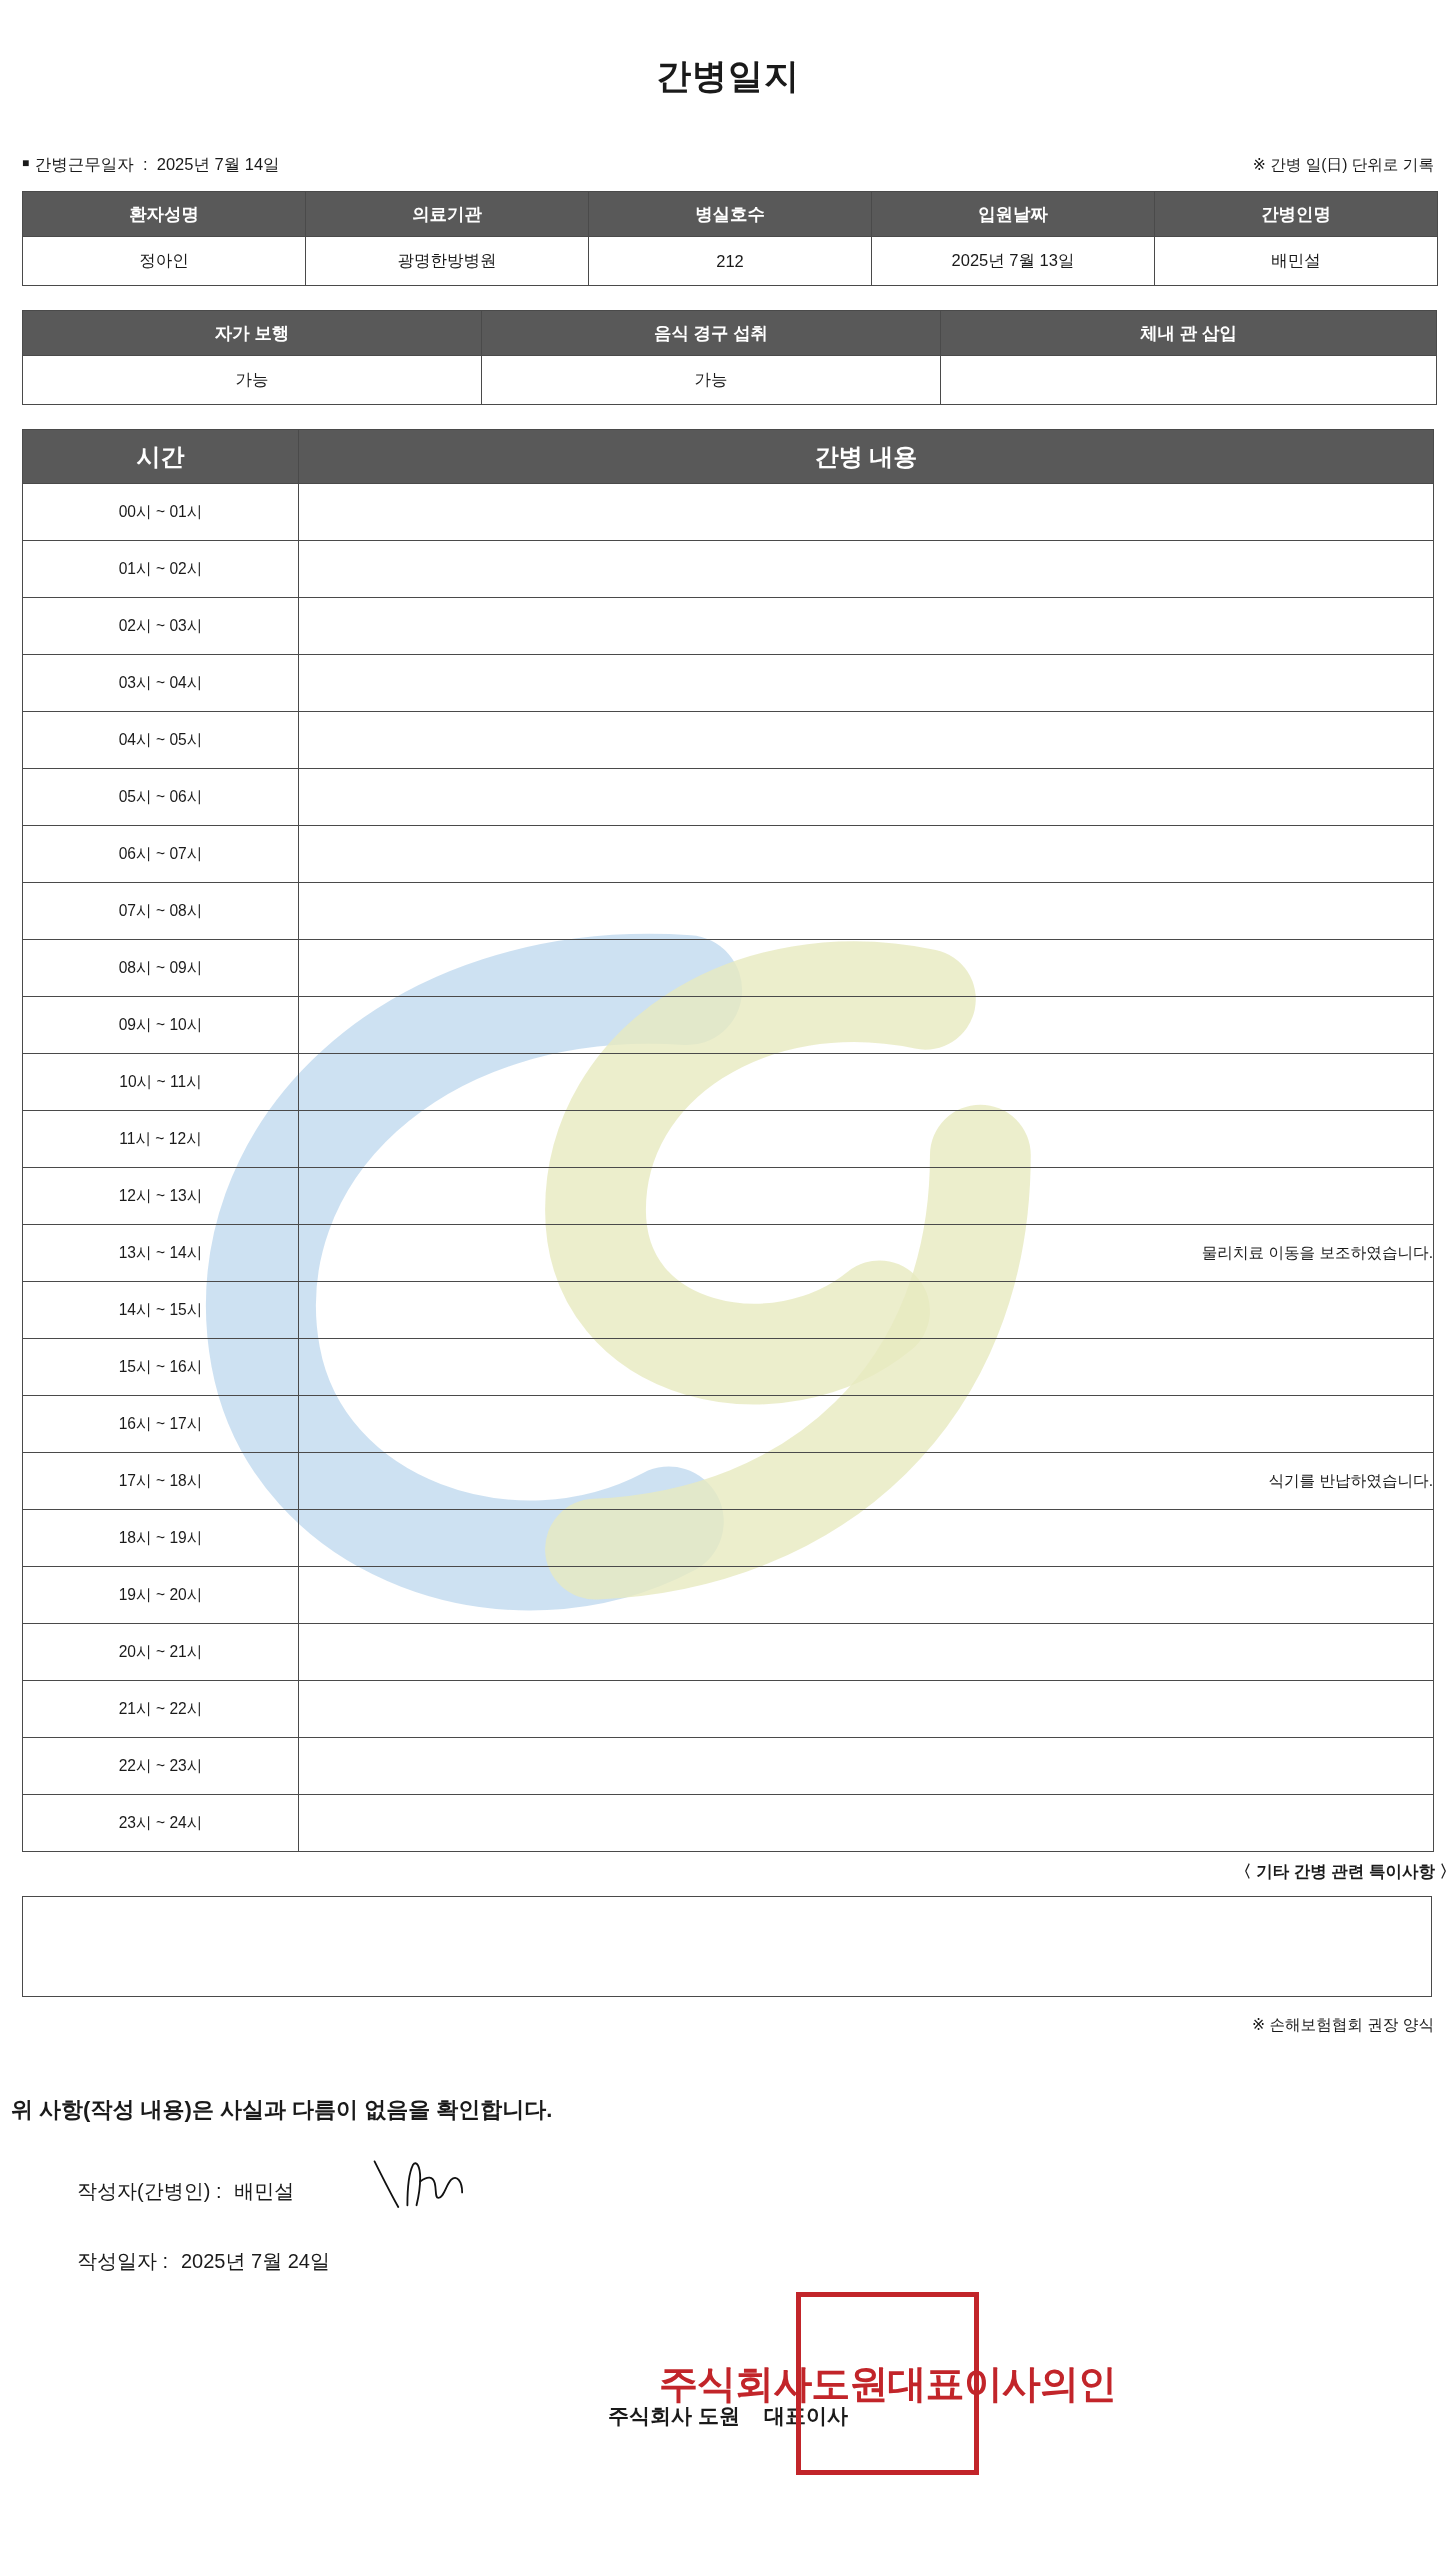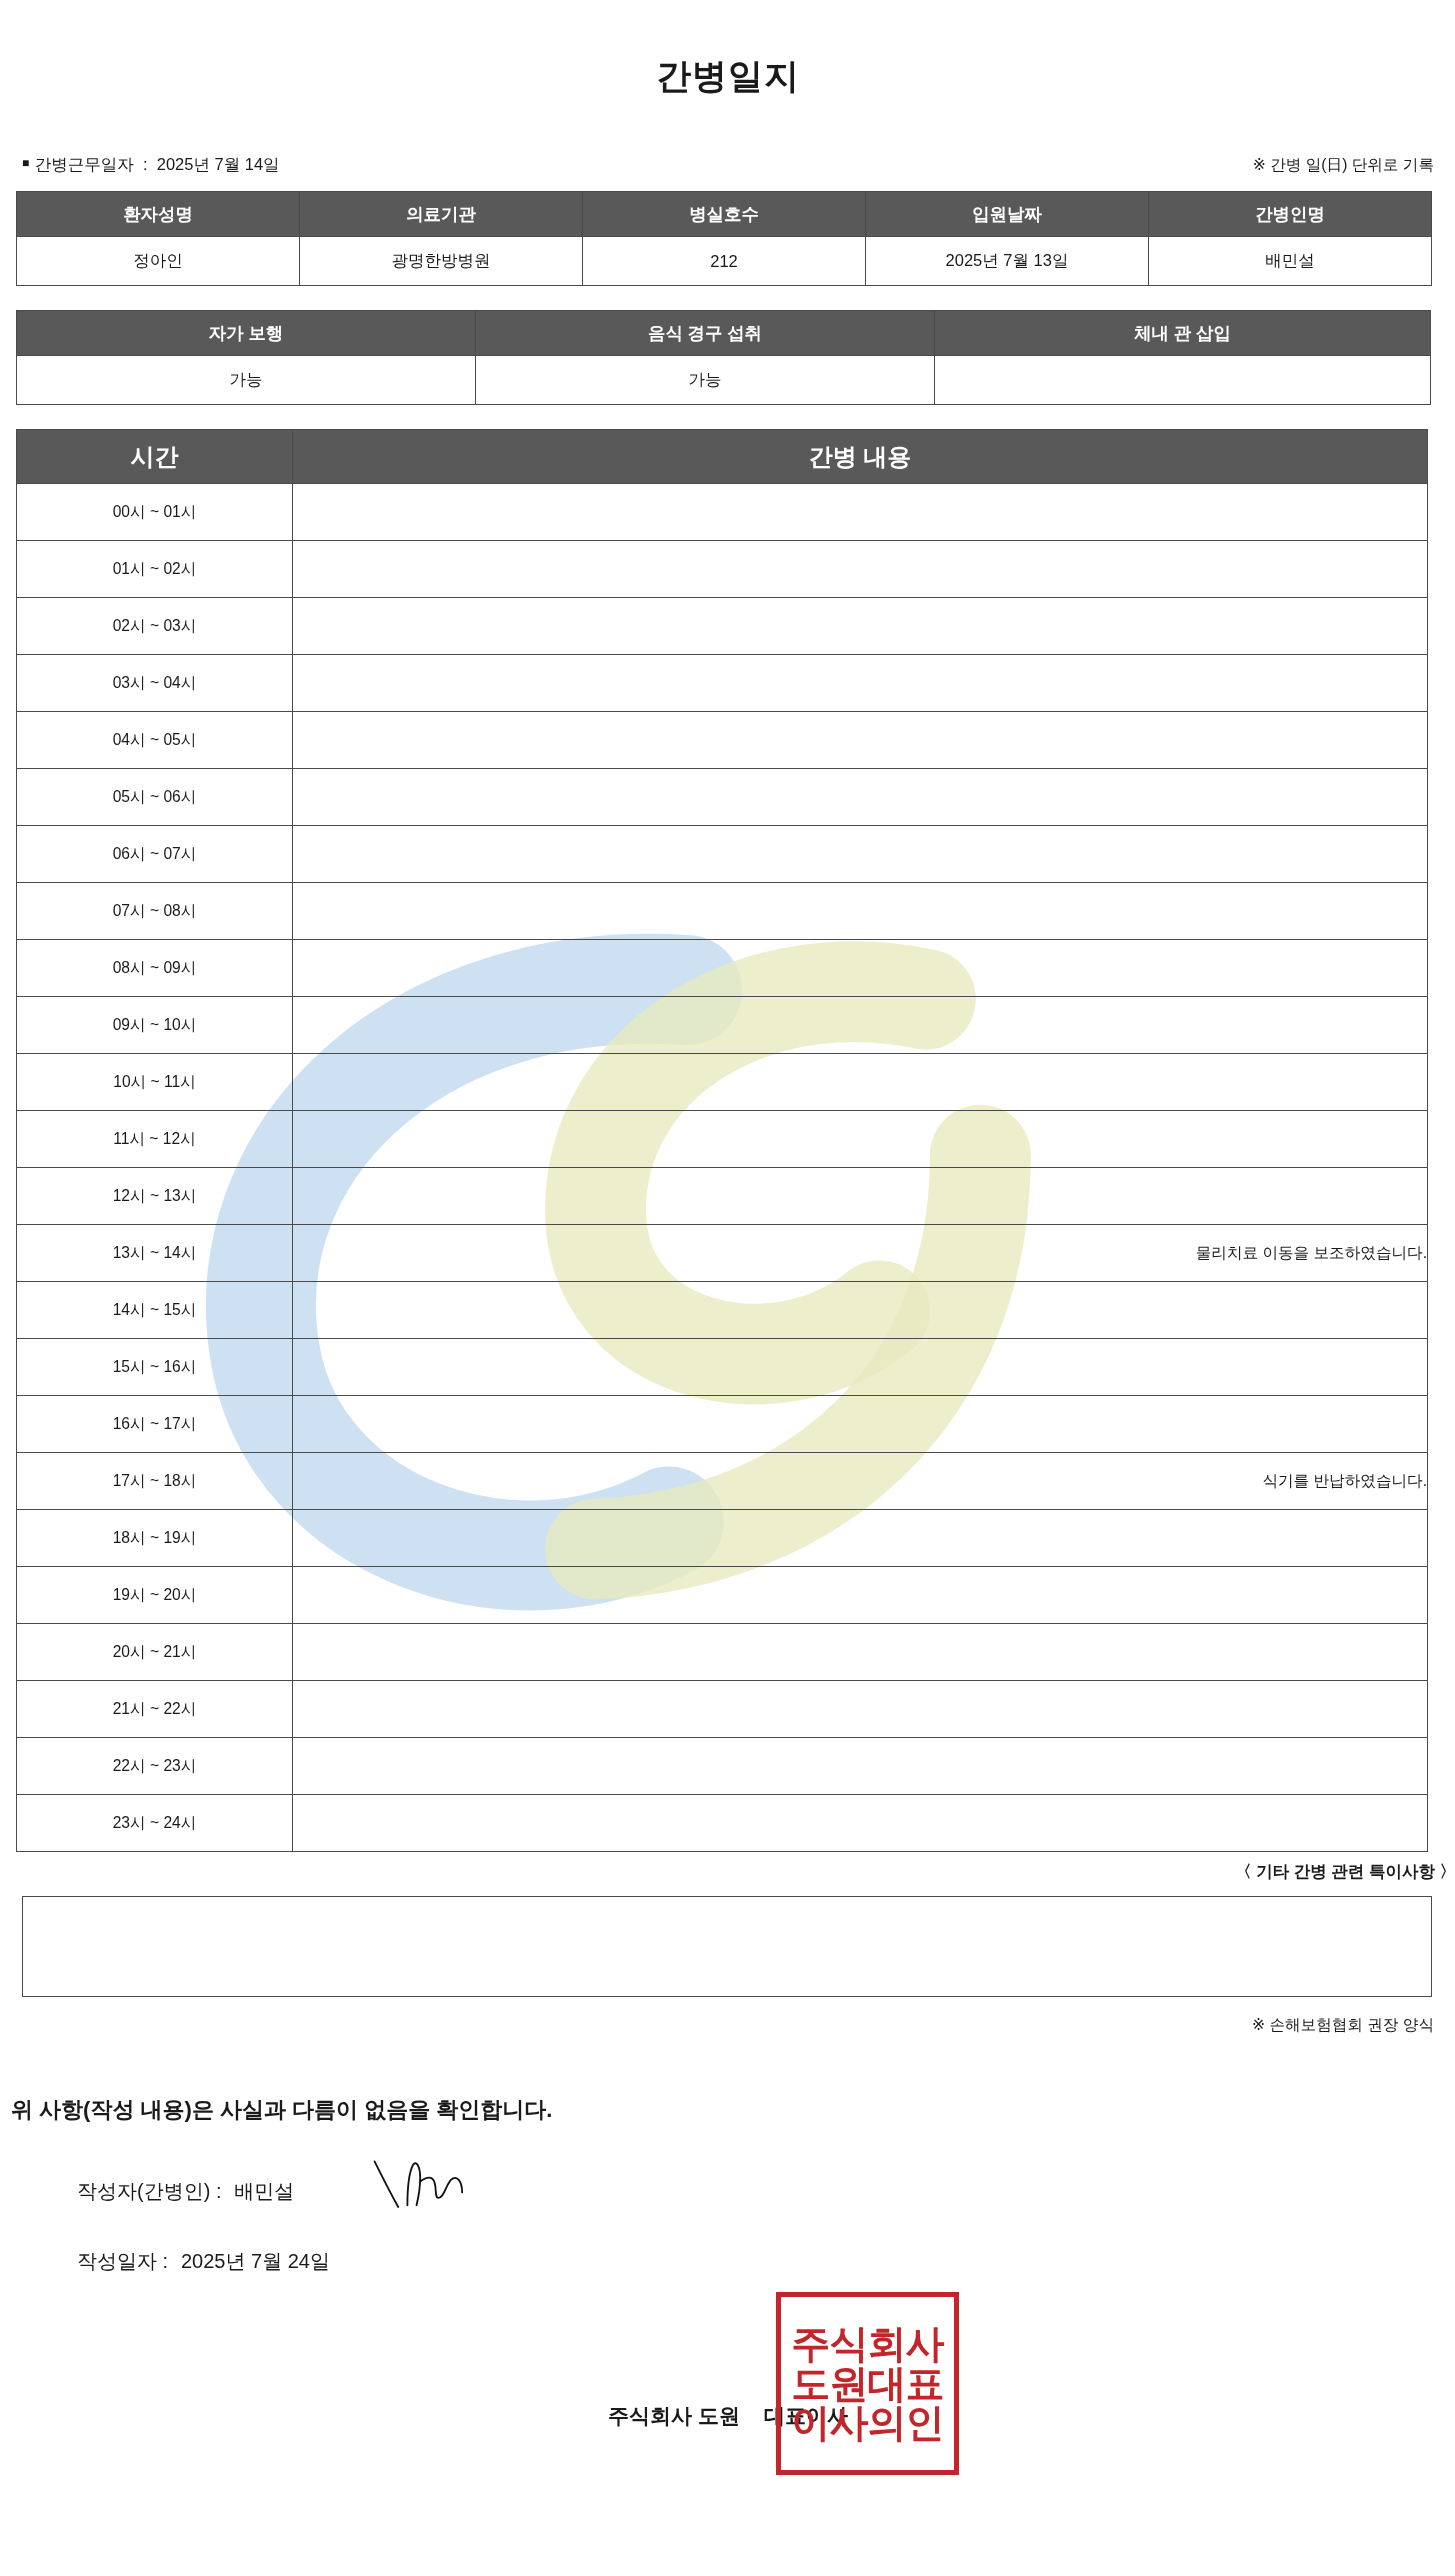--- a/index.html
+++ b/index.html
@@ -74,21 +74,21 @@
     position: absolute;
     right: 0;
     top: 0.9px;
     white-space: nowrap;
     font-size: 15.6px;
   }
 
   
   .tbl {
     position: absolute;
-    left: 16px;
+    left: 22px;
     width: 1412px;
     border-collapse: collapse;
     table-layout: fixed;
     z-index: 3;
     background: transparent;
   }
   .tbl td, .tbl th {
     border: 0.9px solid #4a4a4a;
     text-align: center;
     vertical-align: middle;
@@ -200,29 +200,29 @@
     width: 100%;
     text-align: center;
     font-size: 21px;
     font-weight: bold;
     z-index: 3;
   }
   .company-line .sep { display: inline-block; width: 24px; }
 
   .seal {
     position: absolute;
-    left: 776px;
+    left: 796px;
     top: 2292px;
     width: 183px;
     height: 183px;
     border: 5.5px solid #c2252a;
     box-sizing: border-box;
     z-index: 4;
     display: flex;
-    flex-direction: column;
+    flex-direction: row;
     justify-content: center;
     align-items: center;
     color: #c2252a;
     font-family: "DejaVu Sans", "Liberation Sans", sans-serif;
     font-weight: bold;
     line-height: 1.02;
     letter-spacing: -0.9px;
   }
   .seal .seal-row {
     font-size: 39px;

